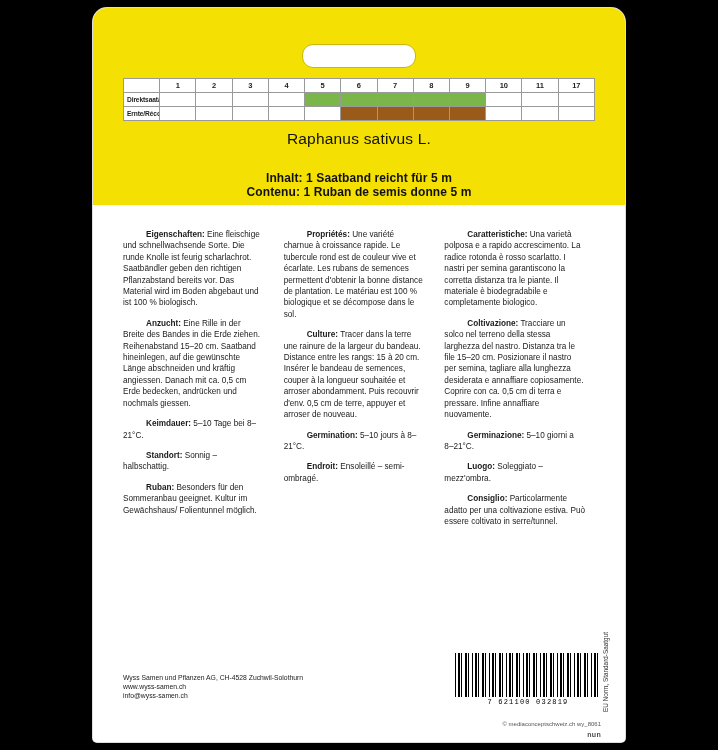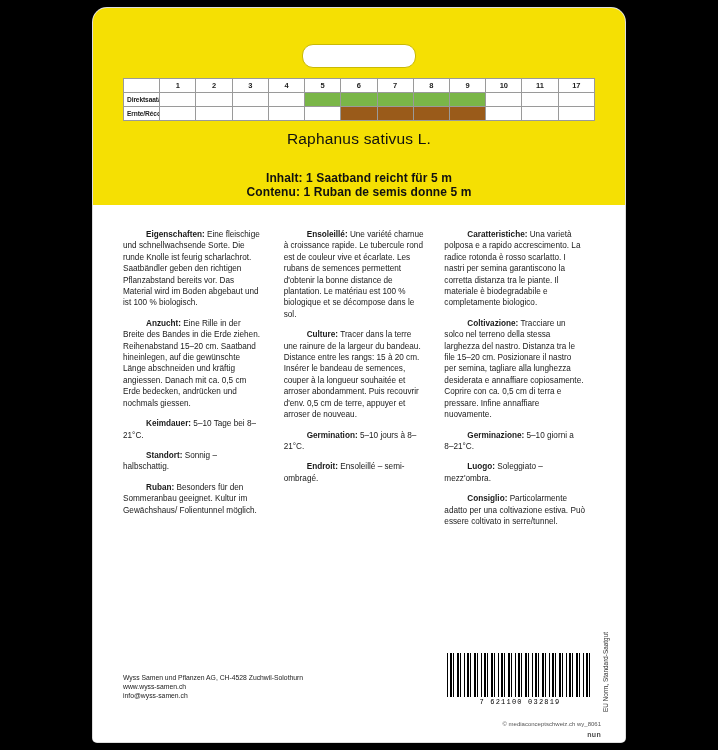--- a/index.html
+++ b/index.html
@@ -146,21 +146,21 @@
     left: 30px;
     bottom: 42px;
     font-size: 6.8px;
     line-height: 9px;
     color: #1a1a1a;
   }
   .address .line1 { font-weight: normal; }
 
   .barcode-wrap {
     position: absolute;
-    right: 32px;
+    right: 24px;
     bottom: 36px;
     width: 146px;
     text-align: center;
   }
   .barcode {
     height: 44px;
     width: 146px;
     background:
       repeating-linear-gradient(to right,
         #000 0px, #000 1px, #fff 1px, #fff 3px,
@@ -277,21 +277,21 @@
 
       <div class="col">
         <p><b>Eigenschaften:</b><span> Eine fleischige und schnellwachsende Sorte. Die runde Knolle ist feurig scharlachrot. Saatbändler geben den richtigen Pflanzabstand bereits vor. Das Material wird im Boden abgebaut und ist 100 % biologisch.</span></p>
         <p><b>Anzucht:</b><span> Eine Rille in der Breite des Bandes in die Erde ziehen. Reihenabstand 15–20 cm. Saatband hineinlegen, auf die gewünschte Länge abschneiden und kräftig angiessen. Danach mit ca. 0,5 cm Erde bedecken, andrücken und nochmals giessen.</span></p>
         <p><b>Keimdauer:</b><span> 5–10 Tage bei 8–21°C.</span></p>
         <p><b>Standort:</b><span> Sonnig – halbschattig.</span></p>
         <p><b>Ruban:</b><span> Besonders für den Sommeranbau geeignet. Kultur im Gewächshaus/ Folientunnel möglich.</span></p>
       </div>
 
       <div class="col">
-        <p><b>Ensoleillé:</b><span> Une variété charnue à croissance rapide. Le tubercule rond est de couleur vive et écarlate. Les rubans de semences permettent d'obtenir la bonne distance de plantation. Le matériau est 100 % biologique et se décompose dans le sol.</span></p>
+        <p><b>Propriétés:</b><span> Une variété charnue à croissance rapide. Le tubercule rond est de couleur vive et écarlate. Les rubans de semences permettent d'obtenir la bonne distance de plantation. Le matériau est 100 % biologique et se décompose dans le sol.</span></p>
         <p><b>Culture:</b><span> Tracer dans la terre une rainure de la largeur du bandeau. Distance entre les rangs: 15 à 20 cm. Insérer le bandeau de semences, couper à la longueur souhaitée et arroser abondamment. Puis recouvrir d'env. 0,5 cm de terre, appuyer et arroser de nouveau.</span></p>
         <p><b>Germination:</b><span> 5–10 jours à 8–21°C.</span></p>
         <p><b>Endroit:</b><span> Ensoleillé – semi-ombragé.</span></p>
       </div>
 
       <div class="col">
         <p><b>Caratteristiche:</b><span> Una varietà polposa e a rapido accrescimento. La radice rotonda è rosso scarlatto. I nastri per semina garantiscono la corretta distanza tra le piante. Il materiale è biodegradabile e completamente biologico.</span></p>
         <p><b>Coltivazione:</b><span> Tracciare un solco nel terreno della stessa larghezza del nastro. Distanza tra le file 15–20 cm. Posizionare il nastro per semina, tagliare alla lunghezza desiderata e annaffiare copiosamente. Coprire con ca. 0,5 cm di terra e pressare. Infine annaffiare nuovamente.</span></p>
         <p><b>Germinazione:</b><span> 5–10 giorni a 8–21°C.</span></p>
         <p><b>Luogo:</b><span> Soleggiato – mezz'ombra.</span></p>

